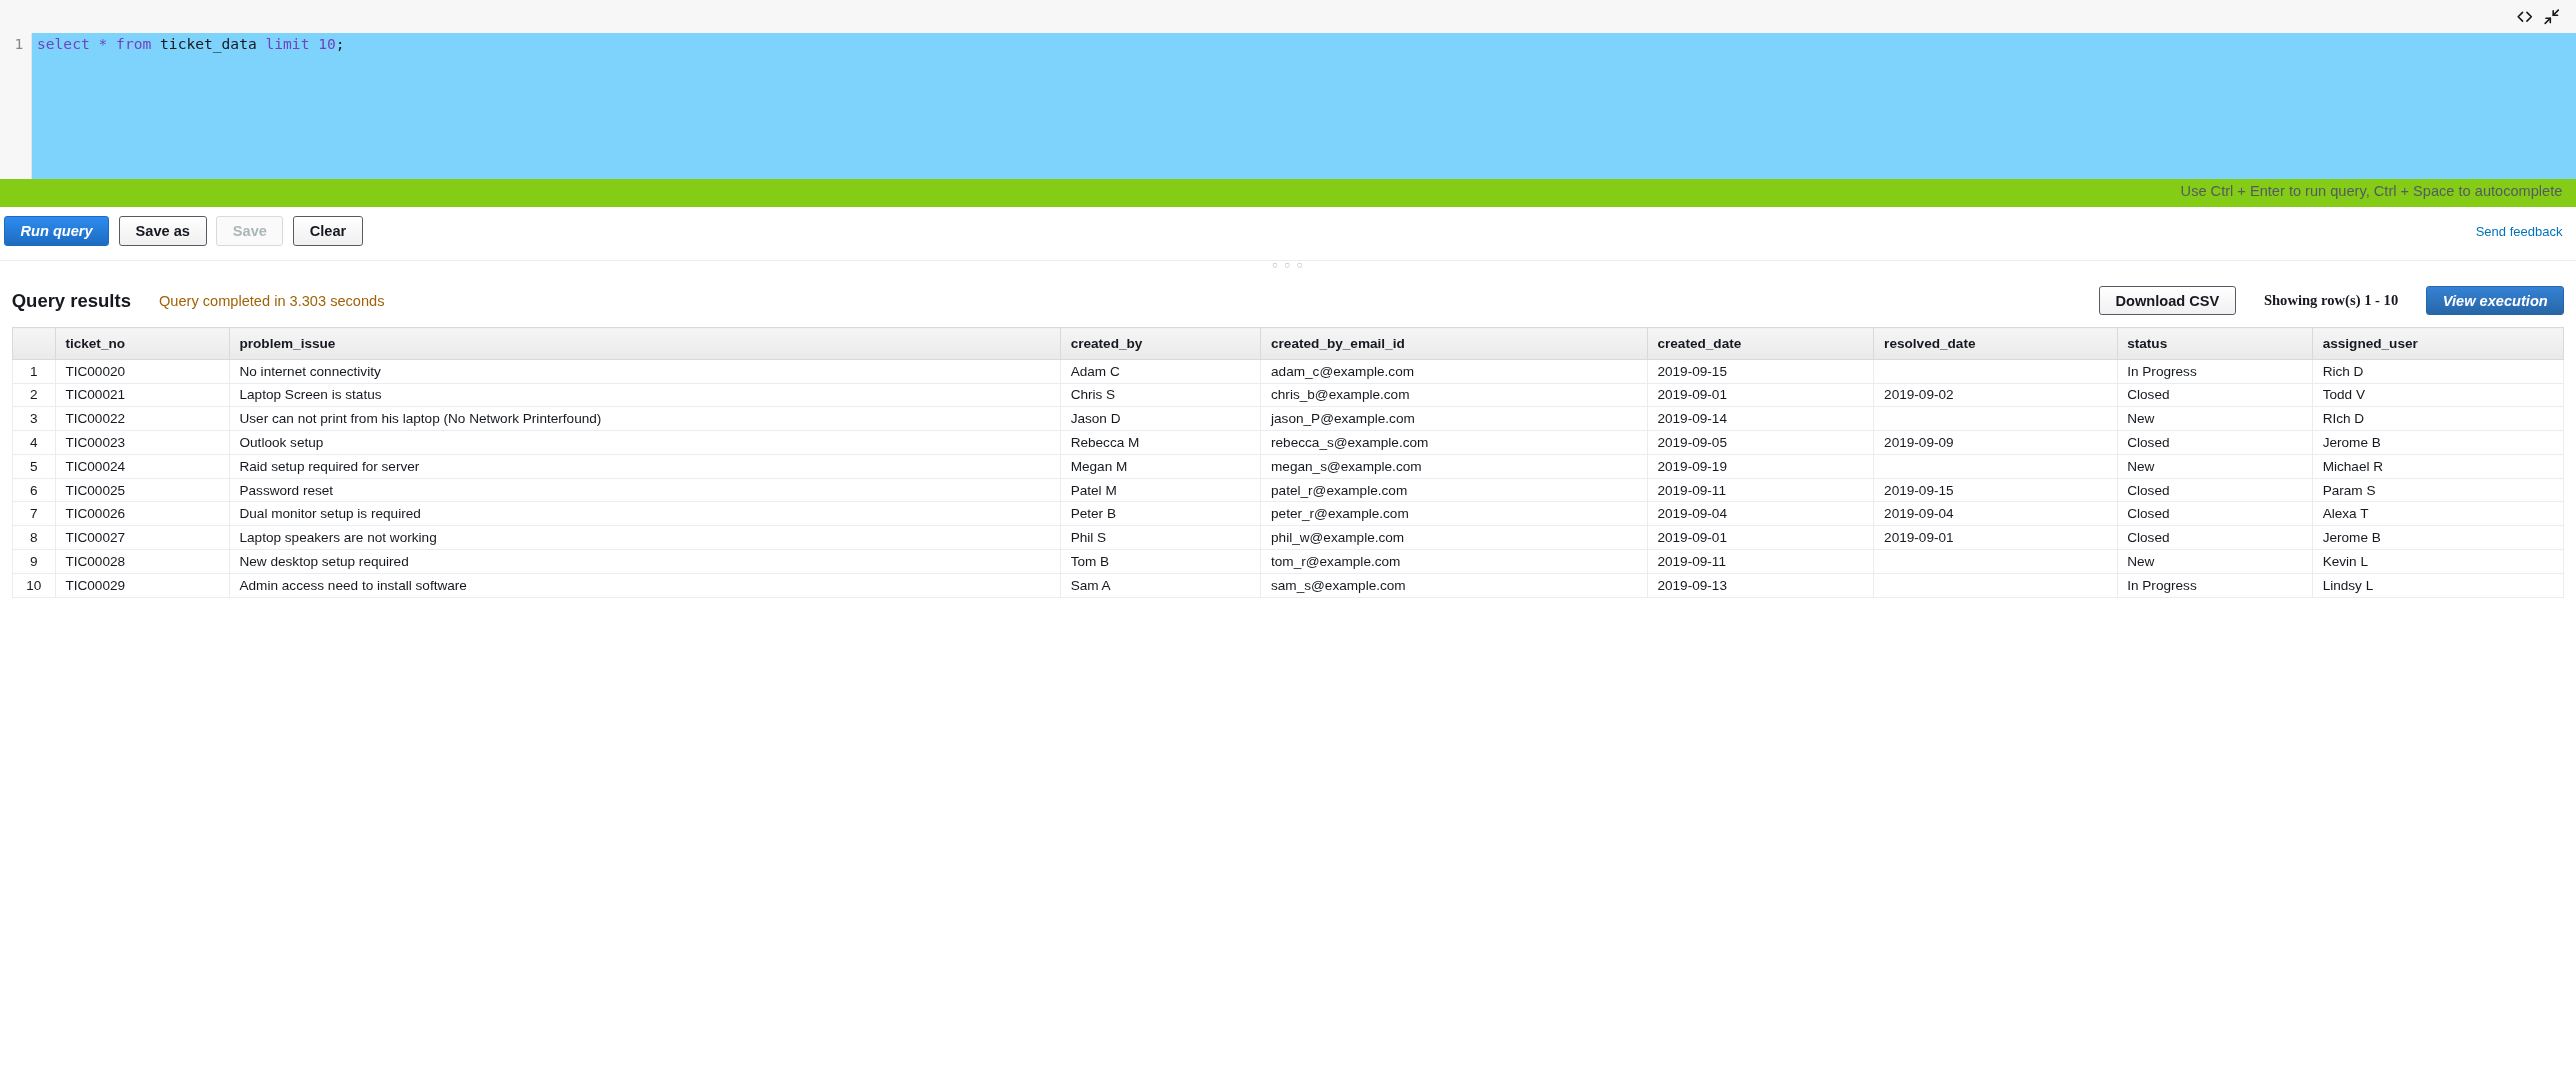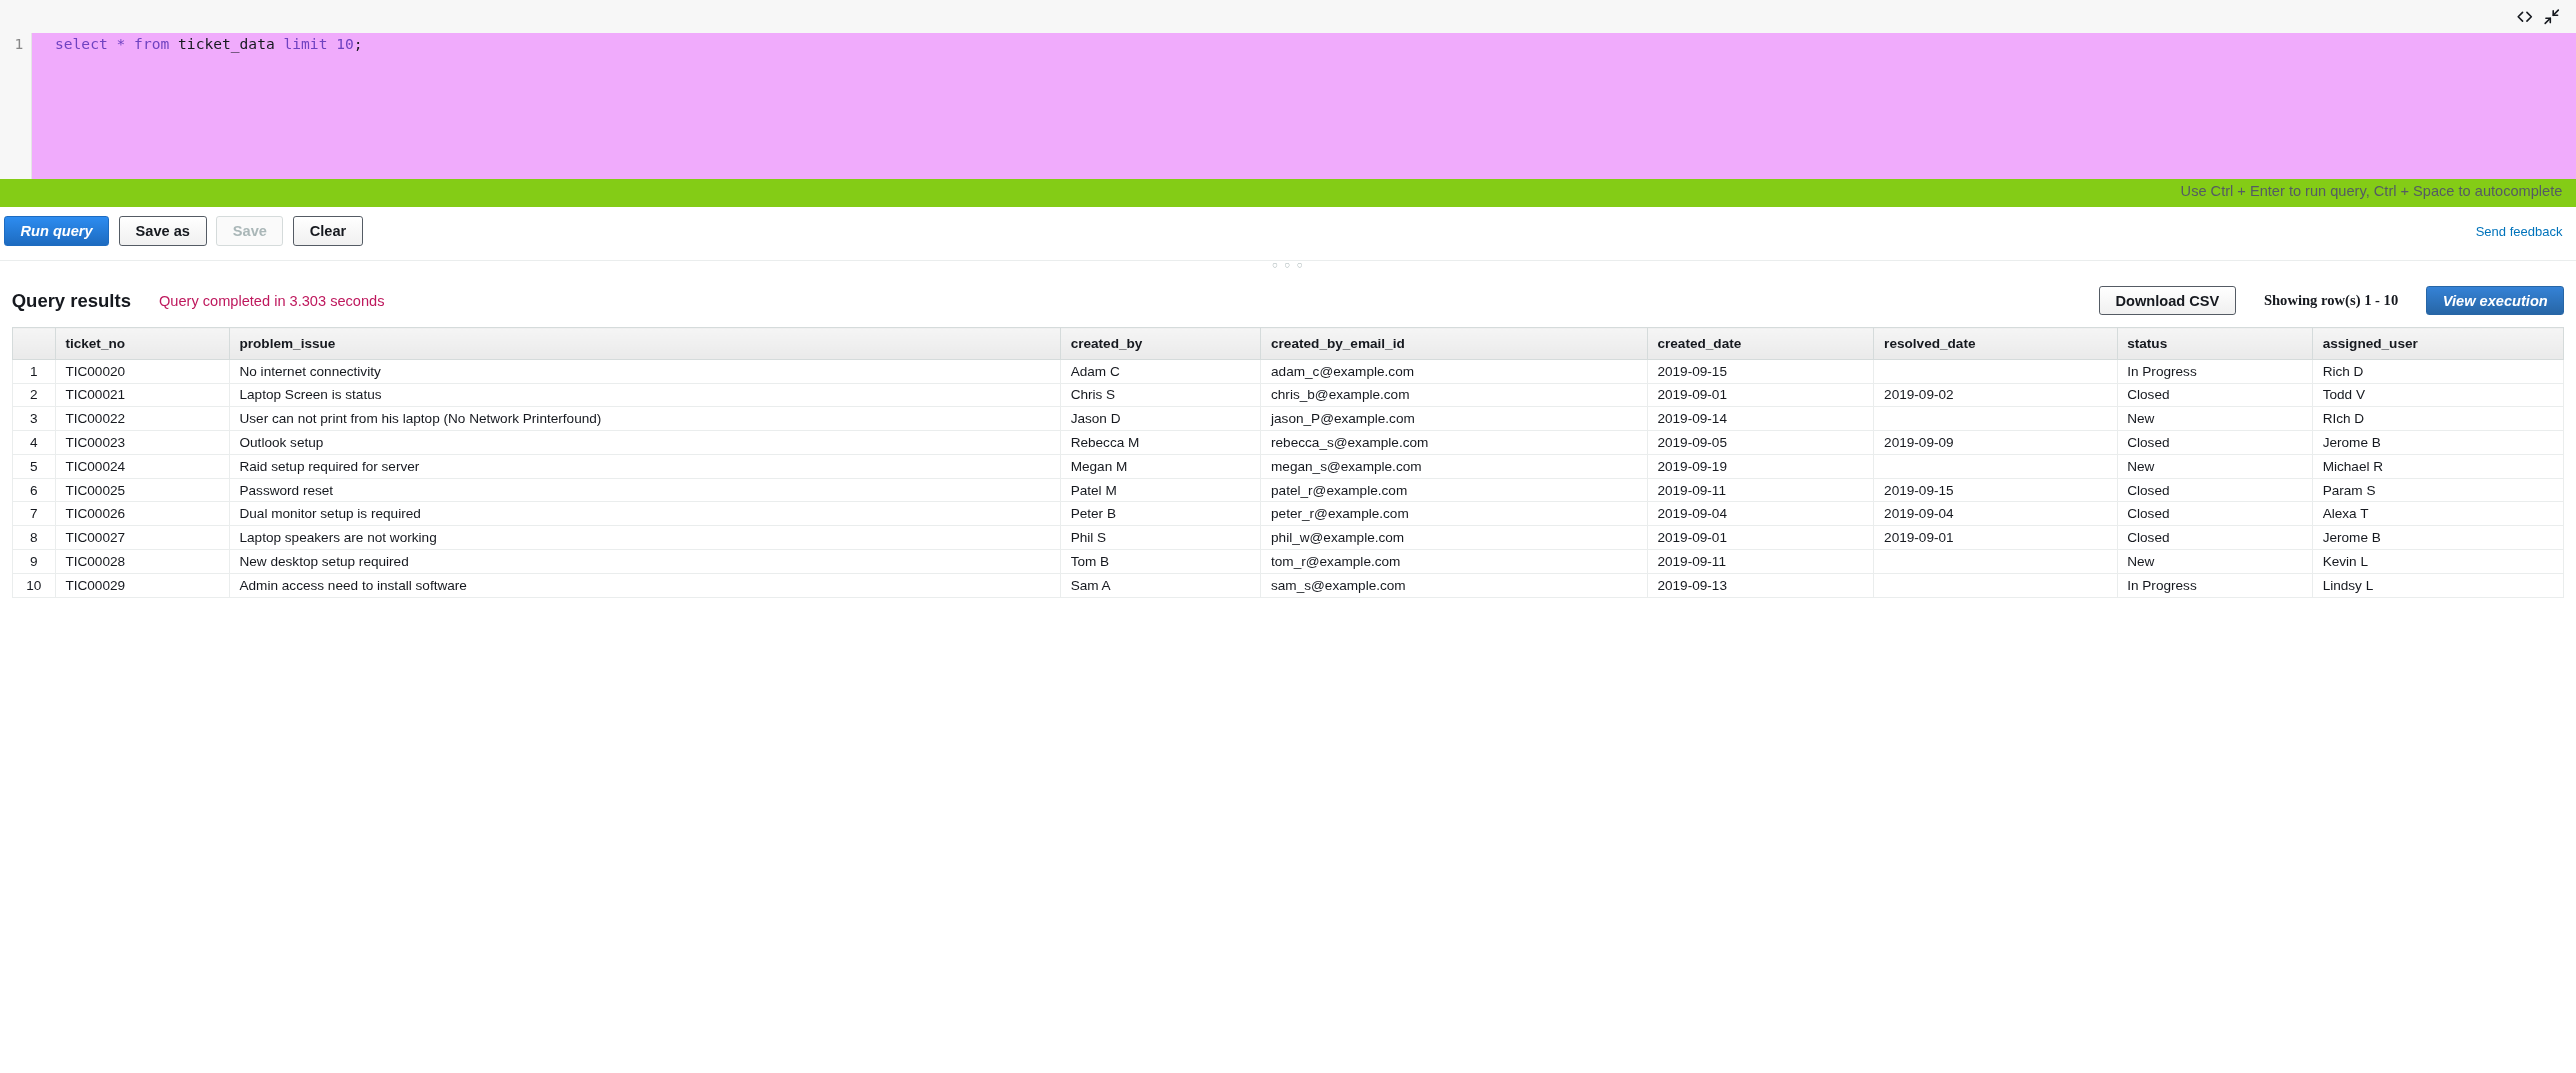--- a/index.html
+++ b/index.html
@@ -34,23 +34,23 @@
     text-align: right;
     padding-right: 7.8px;
     color: #888;
     font-family: Menlo, Monaco, Consolas, monospace;
     font-size: 14.6px;
     line-height: 21.4px;
     user-select: none;
   }
   .code {
     flex:1;
-    background:#f0abfc;
+    background:#7dd3fc;
     border-left:1px solid #e5e5e5;
-    padding: 0 23px;
+    padding: 0 5px;
     font-family: Menlo, Monaco, Consolas, monospace;
     font-size: 14.6px;
     line-height: 21.4px;
     min-height: 146px;
     white-space: pre;
   }
   .tok-kw { color: #6f42c1; }
   .tok-op { color: #6f42c1; }
   .tok-ident { color: #16191f; }
   .tok-num { color: #6f42c1; }
@@ -107,21 +107,21 @@
     user-select:none;
     cursor:row-resize;
   }
   .results-bar {
     display:flex;
     align-items:center;
     padding: 17.5px 11.7px 11.7px 11.7px;
     gap:28px;
   }
   .results-title { font-size:18.5px; font-weight:700; }
-  .results-sub { color:#be185d; font-size:14.6px; }
+  .results-sub { color:#a16207; font-size:14.6px; }
   .rowinfo { font-weight:700; font-size:14.6px;font-family:Liberation Serif, serif; }
   table.results {
     width: calc(100% - 23.4px);
     margin: 0 11.7px 19.5px 11.7px;
     border-collapse: collapse;
     font-size: 13.6px;
   }
   table.results th {
     text-align:left;
     padding:7.8px 9.7px;

